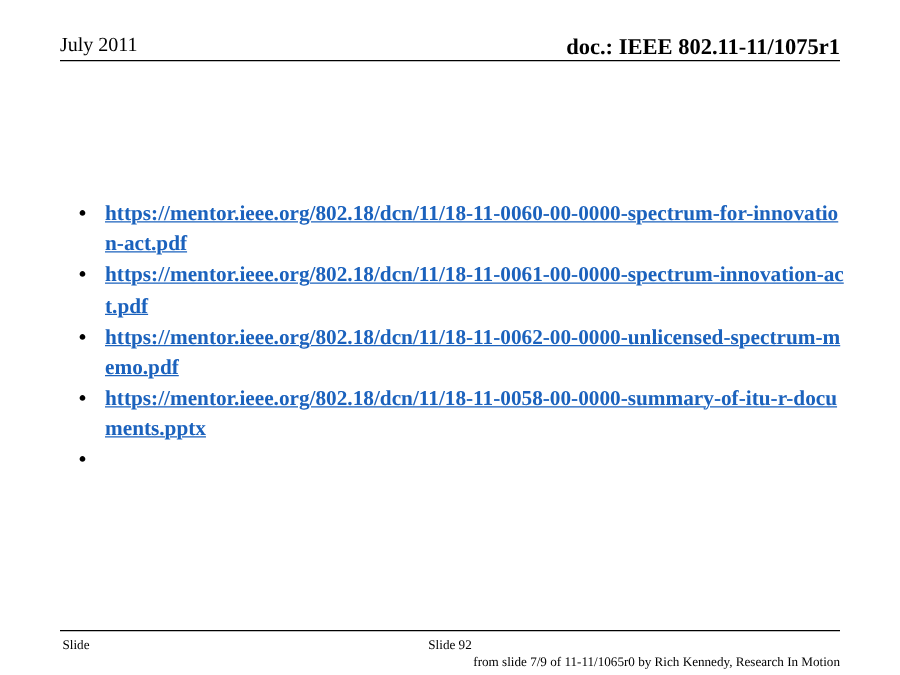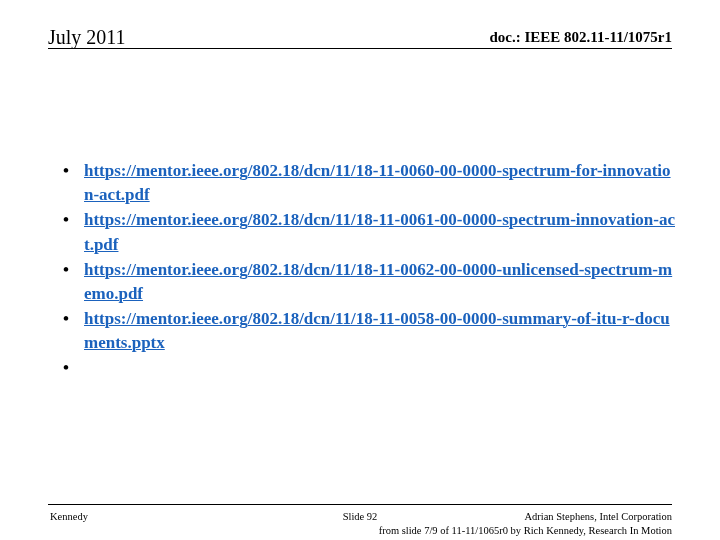--- a/index.html
+++ b/index.html
@@ -28,29 +28,29 @@
     position: absolute;
     left: 48px;
     top: 28px;
     width: 624px;
     height: 22px;
   }
   .header-date {
     position: absolute;
     left: 0;
     top: 0;
-    font-size: 20px;
+    font-size: 16px;
     line-height: 18px;
     white-space: nowrap;
   }
   .header-doc {
     position: absolute;
     right: 0;
     top: 0;
-    font-size: 15px;
+    font-size: 18px;
     line-height: 18px;
     font-weight: bold;
     white-space: nowrap;
   }
   .header-rule {
     position: absolute;
     left: 48px;
     top: 48px;
     width: 624px;
     height: 0;
@@ -182,19 +182,18 @@
       <span class="bullet-marker">•</span>
       <a class="bullet-link" href="#">https://mentor.ieee.org/802.18/dcn/11/18-11-0058-00-0000-summary-of-itu-r-documents.pptx</a>
     </li>
     <li class="bullet-item">
       <span class="bullet-marker">•</span>
     </li>
   </ul>
 
   <div class="footer-rule"></div>
   <div class="footer">
-    <div class="footer-left">Kennedy</div>
+    <div class="footer-left">Slide</div>
     <div class="footer-center">Slide 92</div>
-    <div class="footer-right">Adrian Stephens, Intel Corporation</div>
     <div class="footer-note">from slide 7/9 of 11-11/1065r0 by Rich Kennedy, Research In Motion</div>
   </div>
 
 </div>
 
 </body></html>

